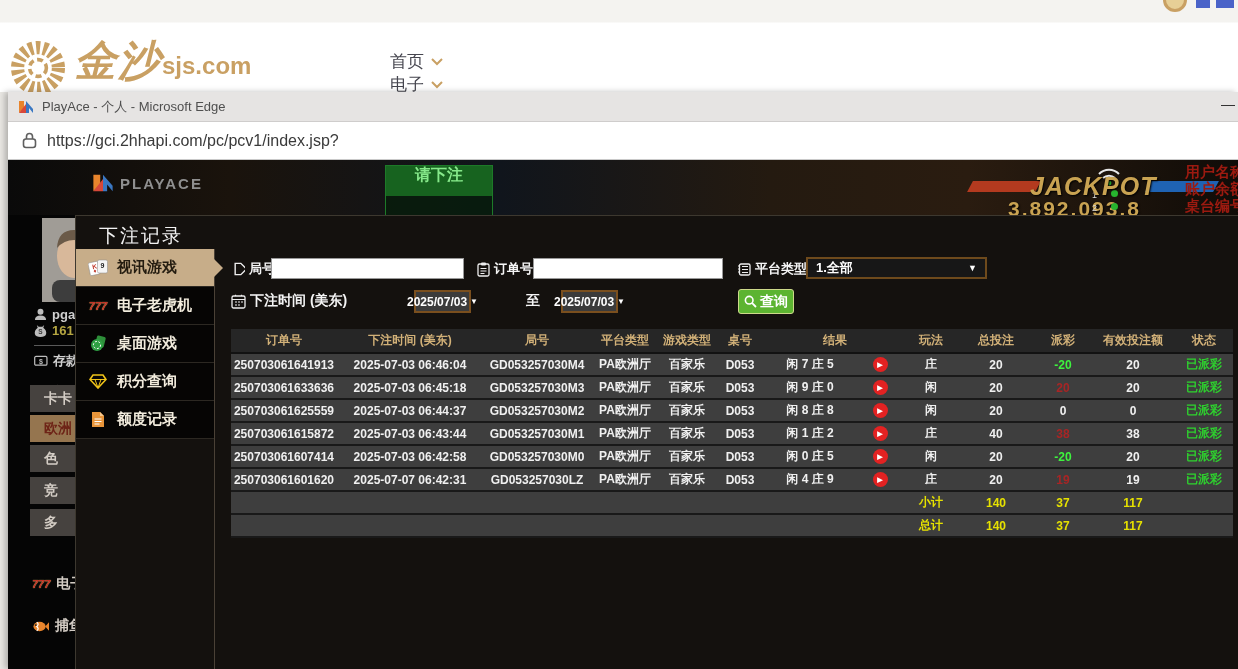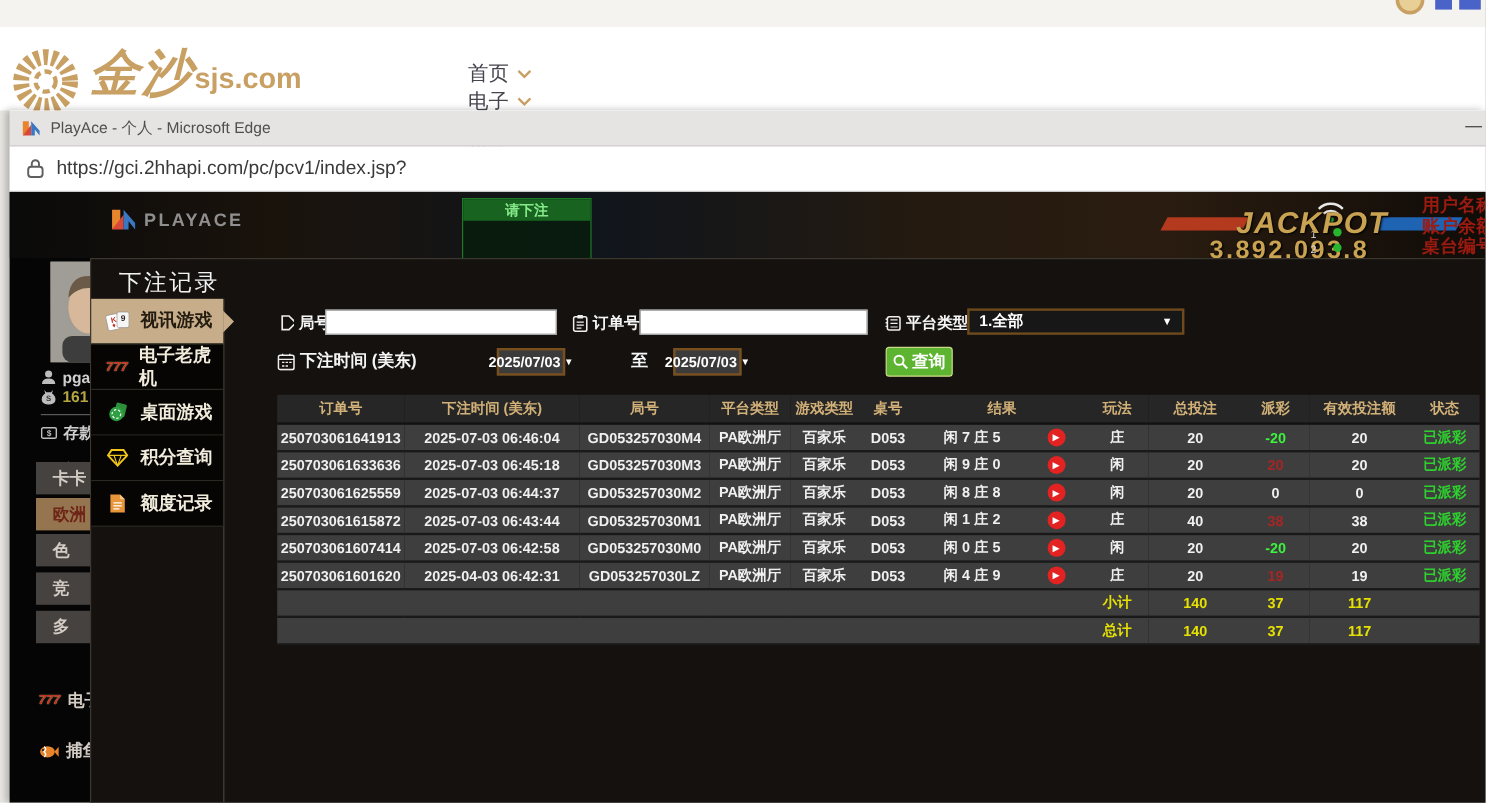--- a/index.html
+++ b/index.html
@@ -43,21 +43,21 @@
   .page { position:absolute; left:0; top:68px; width:1230px; height:509px;
     background:#050505; overflow:hidden; }
 
   
   .game-header { position:absolute; left:0; top:0; width:1230px; height:55px; overflow:hidden;
     background:linear-gradient(90deg,#0a0a0a 0%,#1a130c 18%,#10151c 40%,#241a10 62%,#2a1c10 78%,#100c08 100%); }
   .pa-logo { position:absolute; left:84px; top:12px; display:flex; align-items:center; gap:6px; }
   .pa-logo-text { font-size:15px; font-weight:bold; color:#8f8f8f; letter-spacing:2px; }
   .bet-box { position:absolute; left:377px; top:5px; width:108px; height:58px;
     border:1px solid #1d7a28; background:rgba(5,30,10,.72); }
-  .bet-box .bet-prompt { height:18px; background:#17631f; color:#86e98a; font-size:12px;
+  .bet-box .bet-prompt { height:30px; background:#17631f; color:#86e98a; font-size:16px;
     font-weight:bold; text-align:center; line-height:18px; }
   .bet-box .bet-count { color:#c89a74; font-size:32px; font-weight:bold; text-align:center; line-height:34px; }
   .jackpot { position:absolute; left:962px; top:12px; display:flex; align-items:center; }
   .jp-red { width:68px; height:11px; background:#b33a1f; transform:skewX(-28deg); margin-right:-8px; }
   .jp-blue { width:68px; height:11px; background:#1f63b3; transform:skewX(-28deg); margin-left:-8px; }
   .jp-word { font-size:25px; font-weight:bold; font-style:italic; color:#c9a352; letter-spacing:1px;
     text-shadow:1px 1px 2px #000; position:relative; z-index:2; }
   .jp-value { position:absolute; left:1000px; top:37px; font-size:21px; font-weight:bold;
     color:#c9a352; letter-spacing:2px; text-shadow:1px 1px 2px #000; }
   .wifi { position:absolute; left:1088px; top:6px; }
@@ -87,21 +87,21 @@
   .bg-icon-row { position:absolute; left:24px; display:flex; align-items:center; gap:6px;
     font-size:14px; font-weight:bold; color:#d3ccc4; white-space:nowrap; }
   .bg-ir-777 { top:360px; } .bg-ir-fish { top:402px; }
   .slot777 { color:#c23227; font-size:11px; font-weight:bold; font-style:italic;
     text-shadow:0 0 1px #ffdf80; }
 
   
   .modal { position:absolute; left:67px; top:55px; width:1163px; height:454px;
     background:#14110e; border-top:1px solid #3d382f; border-left:1px solid #3d382f; }
   .modal-title { position:absolute; left:23px; top:7px; font-size:19px; color:#f2f2f2; letter-spacing:2px; }
-  .modal-sidebar { position:absolute; left:0; top:33px; width:111px; height:421px;
+  .modal-sidebar { position:absolute; left:0; top:33px; width:139px; height:421px;
     border-right:1px solid #4a4136; }
   .ms-item { position:relative; height:38px; display:flex; align-items:center; gap:9px;
     padding-left:12px; background:#060504; border-bottom:1px solid #2c2822;
     color:#f2ecdd; font-size:15px; font-weight:bold; cursor:pointer; }
   .ms-item.active { background:#c7ad89; color:#241c10; }
   .ms-item.active::after { content:""; position:absolute; right:-9px; top:10px;
     border-top:9px solid transparent; border-bottom:9px solid transparent; border-left:9px solid #c7ad89; }
   .ms-icon { width:20px; height:18px; display:inline-flex; align-items:center; justify-content:center; }
 
   
@@ -538,21 +538,21 @@
               <td>闲 0 庄 5</td>
               <td><span class="play-btn">▶</span></td>
               <td>闲</td>
               <td>20</td>
               <td class="pay-neg">-20</td>
               <td>20</td>
               <td class="status-paid">已派彩</td>
             </tr>
             <tr>
               <td>250703061601620</td>
-              <td>2025-04-03 06:42:31</td>
+              <td>2025-07-07 06:42:31</td>
               <td>GD053257030LZ</td>
               <td>PA欧洲厅</td>
               <td>百家乐</td>
               <td>D053</td>
               <td>闲 4 庄 9</td>
               <td><span class="play-btn">▶</span></td>
               <td>庄</td>
               <td>20</td>
               <td class="pay-pos">19</td>
               <td>19</td>

